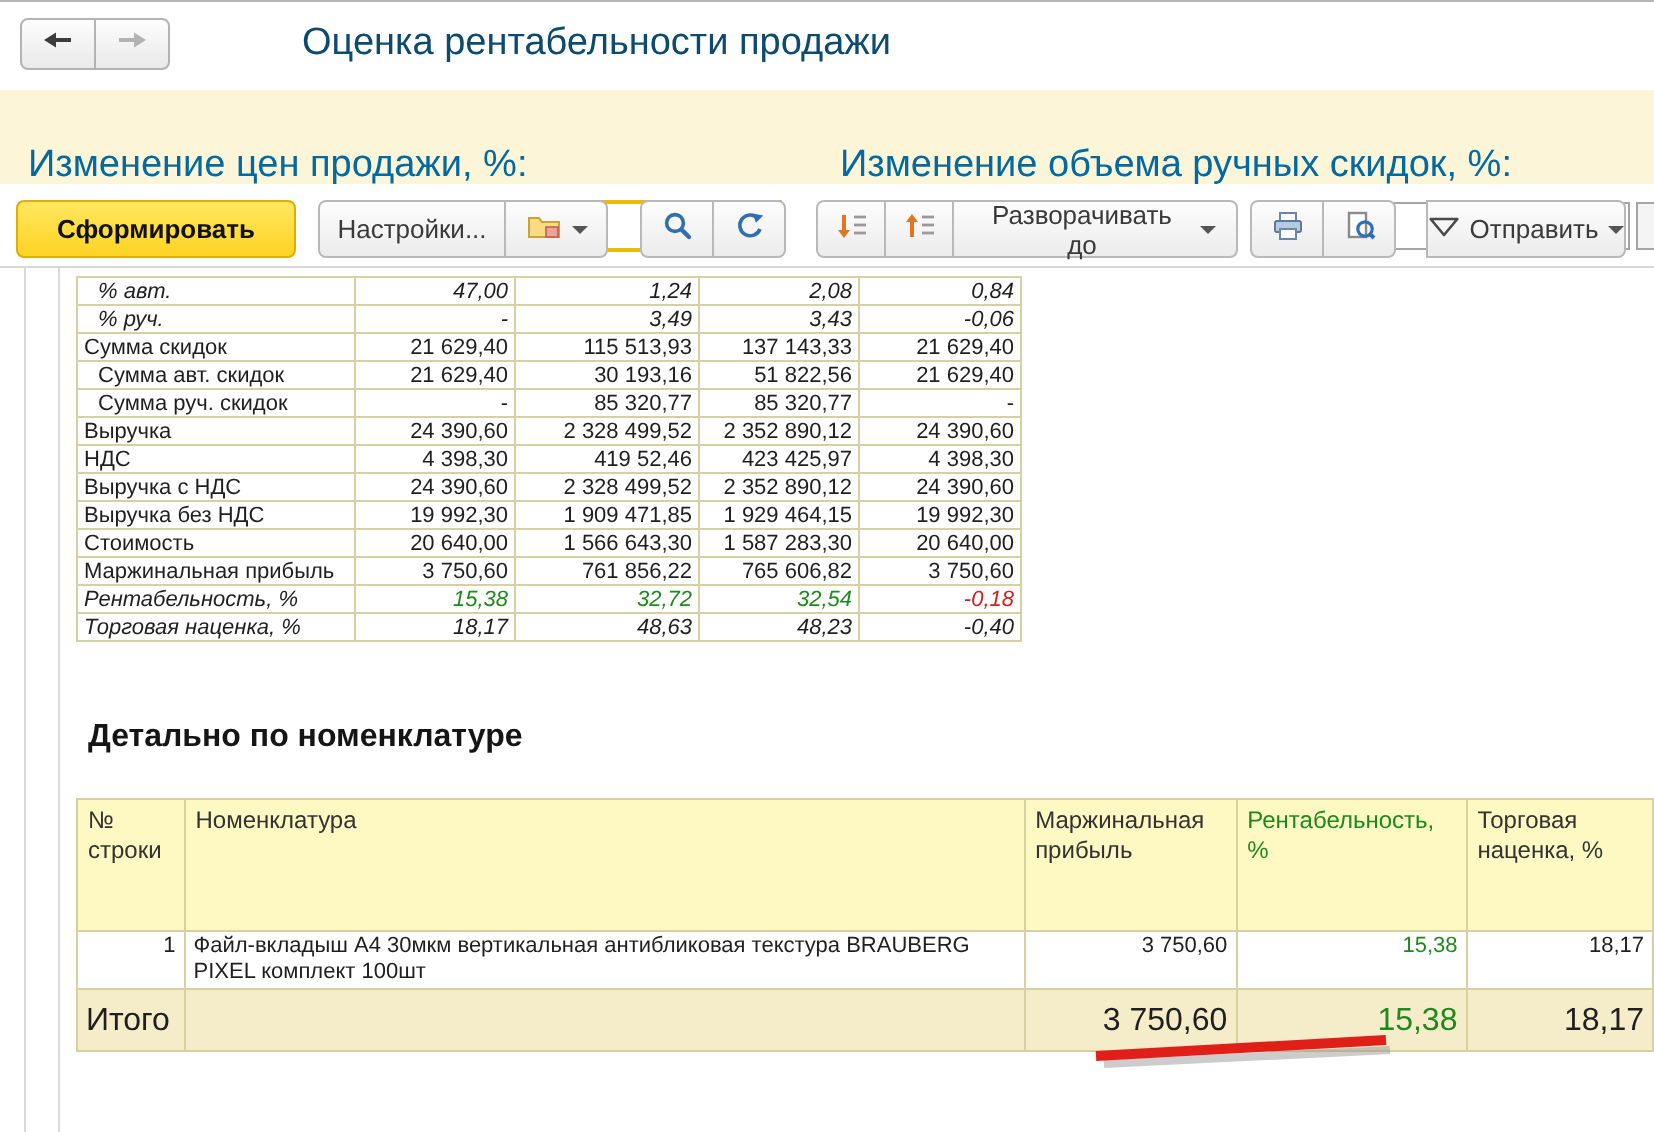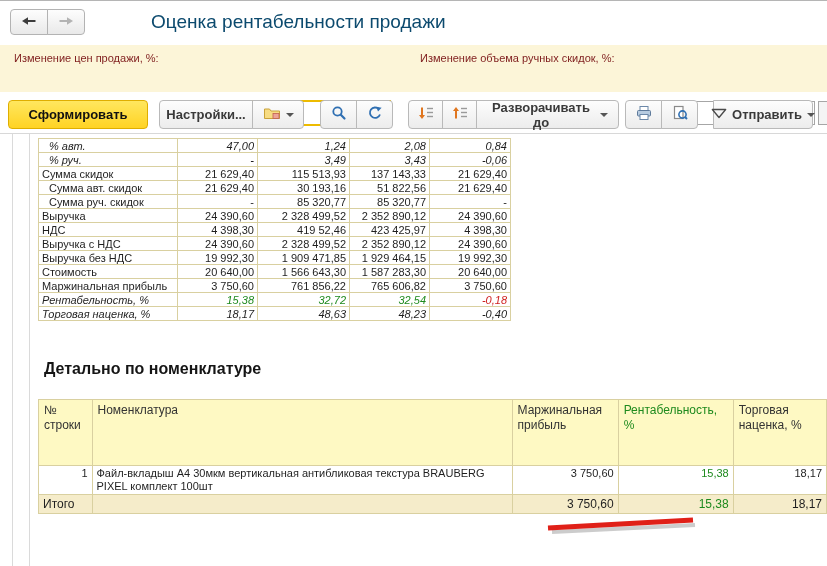--- a/index.html
+++ b/index.html
@@ -18,42 +18,41 @@
     width:38px; height:26px; display:flex; align-items:center; justify-content:center;
     background:linear-gradient(#fdfdfd,#e9e9e9);
     border:1px solid #b3b3b3; cursor:pointer;
   }
   .nav-btn.back { border-radius:4px 0 0 4px; }
   .nav-btn.fwd  { border-radius:0 4px 4px 0; margin-left:-1px; }
   .page-title { left:130px; top:10px; font-size:19px; color:#0c4a6e;margin-left:21px; }
 
   
   .param-panel { left:0; top:44px; width:827px; height:47px; background:#fcf5d8; }
-  .param-label { position:absolute; top:7px; font-size:11px; color:#7f1d1d; white-space:nowrap; }
+  .param-label { position:absolute; top:27px; font-size:19px; color:#0369a1; white-space:nowrap; }
   .field {
     position:absolute; top:55px; height:26px; background:#fff;
     display:flex; align-items:center;
   }
   .field.focused { border:2px solid #edbb00; }
   .field.plain   { border:1px solid #a6a6a6; height:24px; top:56px; }
   .field .val { flex:1; text-align:right; font-size:13px; padding-right:3px; }
   .sel { background:#4159bd; color:#fff; padding:0 3px; }
   .calc-seg { width:22px; height:100%; display:flex; align-items:center; justify-content:center;
               border-left:1px solid #d8d8d8; cursor:pointer; }
   .field-cut { position:absolute; top:56px; left:818px; width:12px; height:24px;
                border:1px solid #a6a6a6; background:#f4f4f4; }
 
   
   .toolbar-sep { left:0; top:132px; width:827px; height:1px; background:#d8d8d8; }
   .btn {
     height:29px; display:inline-flex; align-items:center; justify-content:center;
     background:linear-gradient(#fdfdfd,#ececec); border:1px solid #b9b9b9;
     border-radius:4px; font-size:13px; color:#3a3a3a; cursor:pointer; gap:5px;
     padding:0 10px;
-    font-weight:bold;
   }
   .btn-primary {
     left:8px; top:99px; width:140px; position:absolute;
     background:linear-gradient(#ffe75f,#ffd324); border-color:#dfae00;
     font-weight:600; color:#111;
   }
   .btn-group { position:absolute; display:flex; }
   .btn-group .btn { border-radius:0; margin-left:-1px; }
   .btn-group .btn:first-child { border-radius:4px 0 0 4px; margin-left:0; }
   .btn-group .btn:last-child  { border-radius:0 4px 4px 0; }
@@ -83,21 +82,21 @@
   .detail td, .detail th {
     border:1px solid #d9d0a0; vertical-align:top; overflow:hidden;
   }
   .detail th {
     background:#fef9c3; font-weight:normal; text-align:left;
     font-size:12px; color:#333; padding:3px 5px; line-height:15px;
   }
   .detail th.green { color:#1e8a1e; }
   .detail td { font-size:11px; padding:1px 4px; line-height:13px; background:#fff; }
   .detail td.num { text-align:right; }
-  .detail tr.total td { background:#f5ecca; font-size:12px; height:19px; vertical-align:middle; }
+  .detail tr.total td { background:#f5ecca; font-size:16px; height:31px; vertical-align:middle; }
 
   .red-anno { left:540px; top:508px; pointer-events:none; }
 </style>
 </head>
 <body>
 
 <div class="abs nav-group">
   <div class="nav-btn back">
     <span>
       <svg width="16" height="12" viewBox="0 0 16 12">

